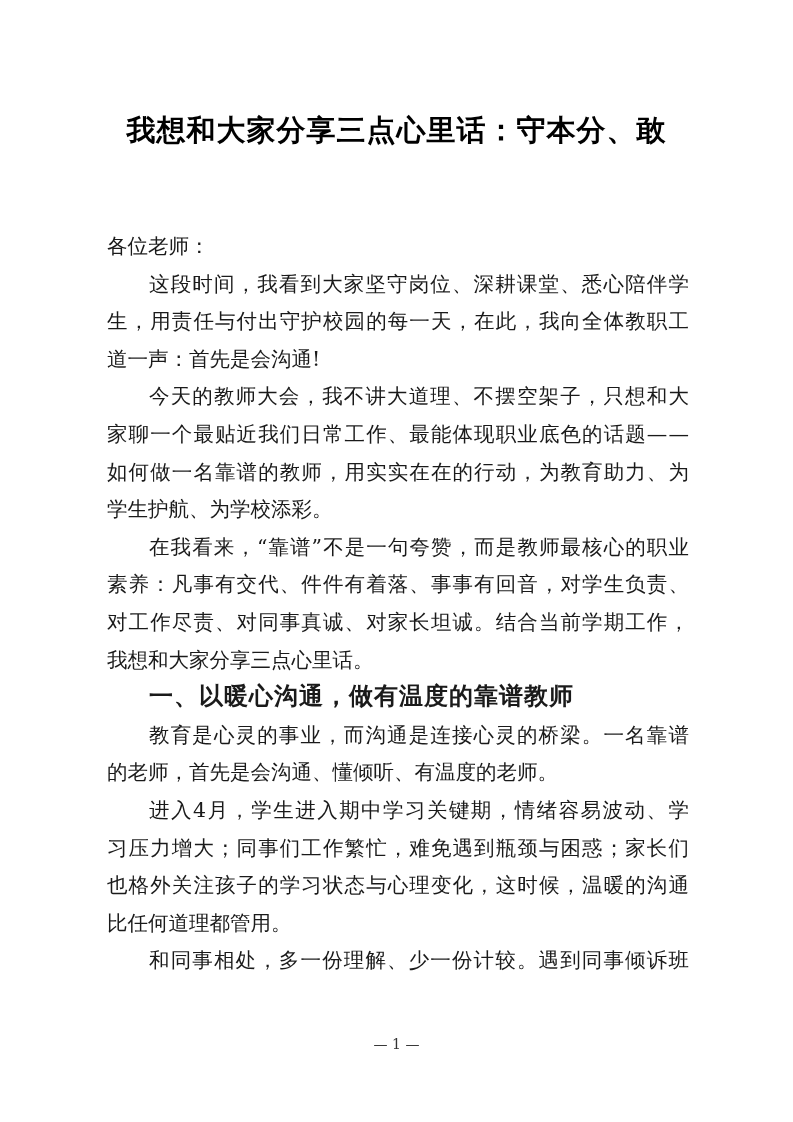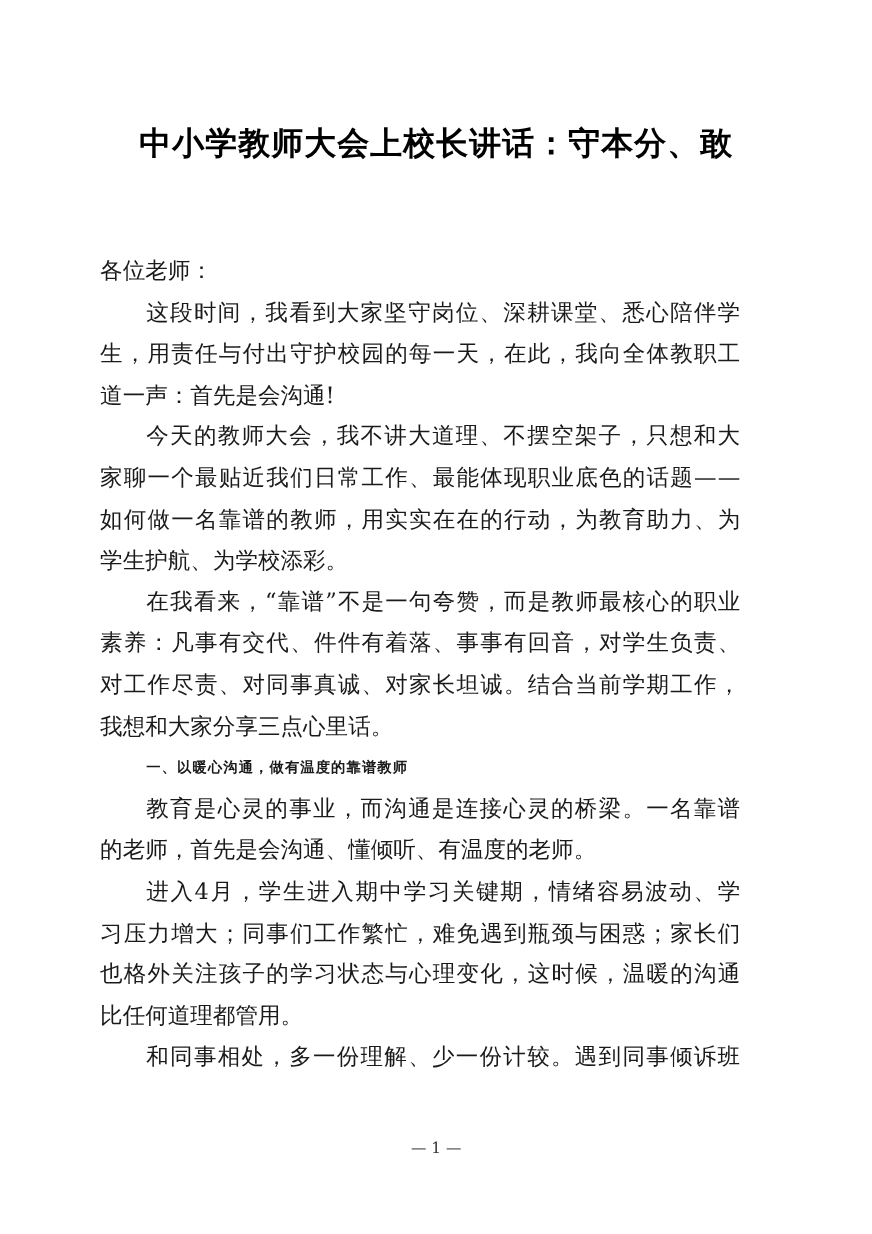--- a/index.html
+++ b/index.html
@@ -1,32 +1,32 @@
 <!DOCTYPE html>
 <html><head>
   <meta charset="utf-8">
   <style>
     html, body { margin: 0; padding: 0; background: #ffffff; }
     body { width: 793px; height: 1122px; position: relative; overflow: hidden; font-family: "DejaVu Serif", "Liberation Serif", serif; color: #111; }
     .page { position: absolute; left: 0; top: 0; width: 793px; height: 1122px; background: #fff; }
     .title { position: absolute; left: 100px; top: 110px; width: 593px; text-align: center; font-family: "DejaVu Sans", "Liberation Sans", sans-serif; font-weight: bold; font-size: 29px; line-height: 40px; letter-spacing: 1px; color: #000; }
     .title div { white-space: nowrap; }
-    .body { position: absolute; left: 91px; top: 228px; width: 582px; font-size: 20.5px; line-height: 37.6px; color: #1a1a1a; text-align: justify; }
+    .body { position: absolute; left: 107px; top: 228px; width: 582px; font-size: 20.5px; line-height: 37.6px; color: #1a1a1a; text-align: justify; }
     .line { white-space: nowrap; height: 37.6px; display: flex; justify-content: space-between; }
     .line.left { justify-content: flex-start; }
     .indent { padding-left: 42px; }
-    .heading { font-weight: bold; font-family: Liberation Serif, serif; font-size: 13px; letter-spacing: 1px; }
+    .heading { font-weight: bold; font-family: Liberation Mono, monospace; font-size: 24px; letter-spacing: 1px; }
     .pagenum { position: absolute; left: 0; width: 793px; top: 1036px; text-align: center; font-size: 14px; color: #333; }
   </style>
 </head>
 <body>
 
 <div class="page">
   <div class="title">
-    <div>中小学教师大会上校长讲话：守本分、敢</div>
+    <div>我想和大家分享三点心里话：守本分、敢</div>
   </div>
 
   <div class="body" id="doc-body">
       <div class="line left">各位老师：</div>
       <div class="line indent">
         <span>这</span>
         <span>段</span>
         <span>时</span>
         <span>间</span>
         <span>，</span>

